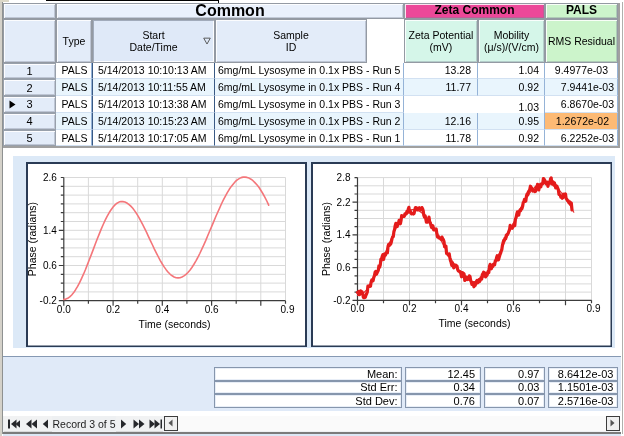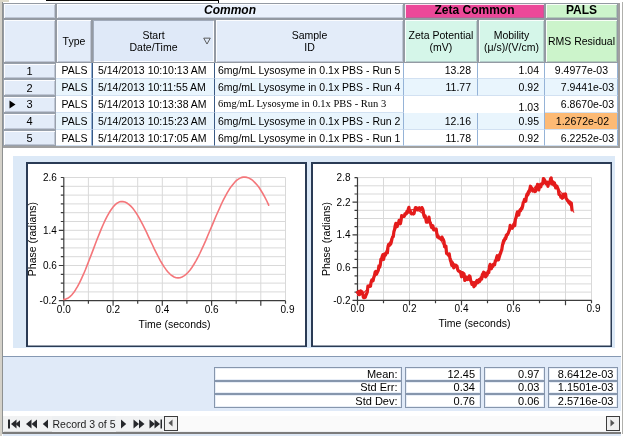--- a/index.html
+++ b/index.html
@@ -11,29 +11,29 @@
 
 <div class="abs" style="left:0;top:0;width:9px;height:2px;background:#dbd7c7"></div>
 <div class="abs" style="left:46px;top:0;width:173px;height:1px;background:#000"></div>
 <div class="abs" style="left:218px;top:0;width:1px;height:5px;background:#000"></div>
 <div class="abs" style="left:0;top:2px;width:1.5px;height:434px;background:#d4d1c9"></div>
 <div class="abs" style="left:1.5px;top:2px;width:1.5px;height:432px;background:#8e9191"></div>
 <div class="abs" style="left:621.5px;top:2px;width:1.5px;height:432px;background:#b0b0ac"></div>
 
 <div class="abs" style="left:3px;top:3px;width:617px;height:145px;border:2px solid #a0a0a0;box-sizing:border-box"></div>
 <div style="position:absolute;left:3px;top:3px;width:53px;height:16px;background:#e3ecf9;border:1px solid #949aa3;box-shadow:inset 1px 1px 0 rgba(255,255,255,.85), inset -1px -1px 0 rgba(120,130,145,.35);box-sizing:border-box;display:flex;align-items:center;justify-content:center;text-align:center;font-size:10.5px;color:#000;line-height:1.15;"></div>
-    <div style="position:absolute;left:56px;top:3px;width:348px;height:16px;background:#eaf1fc;border:1px solid #949aa3;box-shadow:inset 1px 1px 0 rgba(255,255,255,.85), inset -1px -1px 0 rgba(120,130,145,.35);box-sizing:border-box;display:flex;align-items:center;justify-content:center;text-align:center;font-size:12px;font-weight:bold;color:#000;line-height:1.15;font-style:italic;">Common</div>
+    <div style="position:absolute;left:56px;top:3px;width:348px;height:16px;background:#eaf1fc;border:1px solid #949aa3;box-shadow:inset 1px 1px 0 rgba(255,255,255,.85), inset -1px -1px 0 rgba(120,130,145,.35);box-sizing:border-box;display:flex;align-items:center;justify-content:center;text-align:center;font-size:16px;font-weight:bold;color:#000;line-height:1.15;">Common</div>
     <div style="position:absolute;left:404px;top:3px;width:141px;height:16px;background:#ec4899;border:1px solid #949aa3;box-shadow:inset 1px 1px 0 rgba(255,255,255,.85), inset -1px -1px 0 rgba(120,130,145,.35);box-sizing:border-box;display:flex;align-items:center;justify-content:center;text-align:center;font-size:12px;font-weight:bold;color:#000;line-height:1.15;">Zeta Common</div>
     <div style="position:absolute;left:545px;top:3px;width:73px;height:16px;background:#ccf4cb;border:1px solid #949aa3;box-shadow:inset 1px 1px 0 rgba(255,255,255,.85), inset -1px -1px 0 rgba(120,130,145,.35);box-sizing:border-box;display:flex;align-items:center;justify-content:center;text-align:center;font-size:12px;font-weight:bold;color:#000;line-height:1.15;">PALS</div>
     <div style="position:absolute;left:3px;top:19px;width:53px;height:43.5px;background:#e3ecf9;border:1px solid #949aa3;box-shadow:inset 1px 1px 0 rgba(255,255,255,.85), inset -1px -1px 0 rgba(120,130,145,.35);box-sizing:border-box;display:flex;align-items:center;justify-content:center;text-align:center;font-size:10.5px;color:#000;line-height:1.15;"></div>
     <div style="position:absolute;left:56px;top:19px;width:36px;height:43.5px;background:#e3ecf9;border:1px solid #949aa3;box-shadow:inset 1px 1px 0 rgba(255,255,255,.85), inset -1px -1px 0 rgba(120,130,145,.35);box-sizing:border-box;display:flex;align-items:center;justify-content:center;text-align:center;font-size:10.5px;color:#000;line-height:1.15;">Type</div>
     <div style="position:absolute;left:92px;top:19px;width:123px;height:43.5px;background:#dfe9f8;border:1px solid #949aa3;box-shadow:inset 1px 1px 0 rgba(255,255,255,.85), inset -1px -1px 0 rgba(120,130,145,.35);box-sizing:border-box;display:flex;align-items:center;justify-content:center;text-align:center;font-size:10.5px;color:#000;line-height:1.15;box-shadow:inset 1px 1px 0 rgba(100,110,125,.5), inset -1px -1px 0 rgba(255,255,255,.9);">Start<br>Date/Time<svg width="8" height="8" viewBox="0 0 9 8" style="position:absolute;right:3px;top:50%;margin-top:-4px">
         <polygon points="0.8,0.8 8.2,0.8 4.5,7.4" fill="#dfe9f8" stroke="#4a4a4a" stroke-width="1"></polygon>
       </svg></div>
-    <div style="position:absolute;left:215px;top:19px;width:189px;height:43.5px;background:#e3ecf9;border:1px solid #949aa3;box-shadow:inset 1px 1px 0 rgba(255,255,255,.85), inset -1px -1px 0 rgba(120,130,145,.35);box-sizing:border-box;display:flex;align-items:center;justify-content:center;text-align:center;font-size:10.5px;color:#000;line-height:1.15;">Sample<br>ID</div>
+    <div style="position:absolute;left:215px;top:19px;width:152px;height:43.5px;background:#e3ecf9;border:1px solid #949aa3;box-shadow:inset 1px 1px 0 rgba(255,255,255,.85), inset -1px -1px 0 rgba(120,130,145,.35);box-sizing:border-box;display:flex;align-items:center;justify-content:center;text-align:center;font-size:10.5px;color:#000;line-height:1.15;">Sample<br>ID</div>
     <div style="position:absolute;left:404px;top:19px;width:74px;height:43.5px;background:#d5f6e9;border:1px solid #949aa3;box-shadow:inset 1px 1px 0 rgba(255,255,255,.85), inset -1px -1px 0 rgba(120,130,145,.35);box-sizing:border-box;display:flex;align-items:center;justify-content:center;text-align:center;font-size:10.5px;color:#000;line-height:1.15;">Zeta Potential<br>(mV)</div>
     <div style="position:absolute;left:545px;top:19px;width:73px;height:43.5px;background:#ccf4cb;border:1px solid #949aa3;box-shadow:inset 1px 1px 0 rgba(255,255,255,.85), inset -1px -1px 0 rgba(120,130,145,.35);box-sizing:border-box;display:flex;align-items:center;justify-content:center;text-align:center;font-size:10.5px;color:#000;line-height:1.15;">RMS Residual</div>
     <div style="position:absolute;left:478px;top:19px;width:67px;height:43.5px;background:#d5f6e9;border:1px solid #949aa3;box-shadow:inset 1px 1px 0 rgba(255,255,255,.85), inset -1px -1px 0 rgba(120,130,145,.35);box-sizing:border-box;display:flex;align-items:center;justify-content:center;text-align:center;font-size:10.5px;color:#000;line-height:1.15;">Mobility<br>(μ/s)/(V/cm)</div>
     <div style="position:absolute;left:3px;top:62.5px;width:53px;height:16.8px;background:#e3ecf9;border:1px solid #98a0ab;box-shadow:inset 1px 1px 0 rgba(255,255,255,.9), inset -1px -1px 0 rgba(120,130,145,.35);box-sizing:border-box;display:flex;align-items:center;justify-content:center;font-size:11px;color:#000;">1</div>
     <div style="position:absolute;left:56px;top:62.5px;width:36px;height:16.8px;background:#ffffff;border-right:1px solid #95b3d7;border-bottom:1px solid #d2e1f2;box-sizing:border-box;display:flex;align-items:center;justify-content:flex-end;font-size:10.5px;color:#000;white-space:nowrap;overflow:hidden;padding-left:0px;padding-right:3.5px;">PALS</div>
     <div style="position:absolute;left:92px;top:62.5px;width:123px;height:16.8px;background:#ffffff;border-left:1.5px solid #3a5a85;border-right:1.5px solid #3a5a85;border-bottom:1px solid #d2e1f2;box-sizing:border-box;display:flex;align-items:center;justify-content:flex-start;font-size:10.5px;color:#000;white-space:nowrap;overflow:hidden;padding-left:5px;padding-right:0px;">5/14/2013 10:10:13 AM</div>
     <div style="position:absolute;left:215px;top:62.5px;width:189px;height:16.8px;background:#ffffff;border-right:1px solid #95b3d7;border-bottom:1px solid #d2e1f2;box-sizing:border-box;display:flex;align-items:center;justify-content:flex-start;font-size:10.5px;color:#000;white-space:nowrap;overflow:hidden;padding-left:3px;padding-right:0px;">6mg/mL Lysosyme in 0.1x PBS - Run 5</div>
     <div style="position:absolute;left:404px;top:62.5px;width:74px;height:16.8px;background:#ffffff;border-right:1px solid #95b3d7;border-bottom:1px solid #d2e1f2;box-sizing:border-box;display:flex;align-items:center;justify-content:flex-end;font-size:10.5px;color:#000;white-space:nowrap;overflow:hidden;padding-left:0px;padding-right:6px;">13.28</div>
     <div style="position:absolute;left:478px;top:62.5px;width:67px;height:16.8px;background:#ffffff;border-right:1px solid #95b3d7;border-bottom:1px solid #d2e1f2;box-sizing:border-box;display:flex;align-items:center;justify-content:flex-end;font-size:10.5px;color:#000;white-space:nowrap;overflow:hidden;padding-left:0px;padding-right:5px;">1.04</div>
     <div style="position:absolute;left:545px;top:62.5px;width:73px;height:16.8px;background:#ffffff;border-right:1px solid #95b3d7;border-bottom:1px solid #d2e1f2;box-sizing:border-box;display:flex;align-items:center;justify-content:flex-end;font-size:10.5px;color:#000;white-space:nowrap;overflow:hidden;padding-left:0px;padding-right:9px;">9.4977e-03</div>
@@ -42,21 +42,21 @@
     <div style="position:absolute;left:92px;top:79.3px;width:123px;height:16.8px;background:#e9f5fd;border-left:1.5px solid #3a5a85;border-right:1.5px solid #3a5a85;border-bottom:1px solid #d2e1f2;box-sizing:border-box;display:flex;align-items:center;justify-content:flex-start;font-size:10.5px;color:#000;white-space:nowrap;overflow:hidden;padding-left:5px;padding-right:0px;">5/14/2013 10:11:55 AM</div>
     <div style="position:absolute;left:215px;top:79.3px;width:189px;height:16.8px;background:#e9f5fd;border-right:1px solid #95b3d7;border-bottom:1px solid #d2e1f2;box-sizing:border-box;display:flex;align-items:center;justify-content:flex-start;font-size:10.5px;color:#000;white-space:nowrap;overflow:hidden;padding-left:3px;padding-right:0px;">6mg/mL Lysosyme in 0.1x PBS - Run 4</div>
     <div style="position:absolute;left:404px;top:79.3px;width:74px;height:16.8px;background:#e9f5fd;border-right:1px solid #95b3d7;border-bottom:1px solid #d2e1f2;box-sizing:border-box;display:flex;align-items:center;justify-content:flex-end;font-size:10.5px;color:#000;white-space:nowrap;overflow:hidden;padding-left:0px;padding-right:6px;">11.77</div>
     <div style="position:absolute;left:478px;top:79.3px;width:67px;height:16.8px;background:#e9f5fd;border-right:1px solid #95b3d7;border-bottom:1px solid #d2e1f2;box-sizing:border-box;display:flex;align-items:center;justify-content:flex-end;font-size:10.5px;color:#000;white-space:nowrap;overflow:hidden;padding-left:0px;padding-right:5px;">0.92</div>
     <div style="position:absolute;left:545px;top:79.3px;width:73px;height:16.8px;background:#e9f5fd;border-right:1px solid #95b3d7;border-bottom:1px solid #d2e1f2;box-sizing:border-box;display:flex;align-items:center;justify-content:flex-end;font-size:10.5px;color:#000;white-space:nowrap;overflow:hidden;padding-left:0px;padding-right:3px;">7.9441e-03</div>
     <div style="position:absolute;left:3px;top:96.1px;width:53px;height:16.8px;background:#e3ecf9;border:1px solid #98a0ab;box-shadow:inset 1px 1px 0 rgba(255,255,255,.9), inset -1px -1px 0 rgba(120,130,145,.35);box-sizing:border-box;display:flex;align-items:center;justify-content:center;font-size:11px;color:#000;">3<svg width="7" height="9" viewBox="0 0 7 9" style="position:absolute;left:5px;top:50%;margin-top:-4.5px">
         <polygon points="0.5,0.5 6.5,4.5 0.5,8.5" fill="#000"></polygon>
       </svg></div>
     <div style="position:absolute;left:56px;top:96.1px;width:36px;height:16.8px;background:#ffffff;border-right:1px solid #95b3d7;border-bottom:1px solid #d2e1f2;box-sizing:border-box;display:flex;align-items:center;justify-content:flex-end;font-size:10.5px;color:#000;white-space:nowrap;overflow:hidden;padding-left:0px;padding-right:3.5px;">PALS</div>
     <div style="position:absolute;left:92px;top:96.1px;width:123px;height:16.8px;background:#ffffff;border-left:1.5px solid #3a5a85;border-right:1.5px solid #3a5a85;border-bottom:1px solid #d2e1f2;box-sizing:border-box;display:flex;align-items:center;justify-content:flex-start;font-size:10.5px;color:#000;white-space:nowrap;overflow:hidden;padding-left:5px;padding-right:0px;">5/14/2013 10:13:38 AM</div>
-    <div style="position:absolute;left:215px;top:96.1px;width:189px;height:16.8px;background:#ffffff;border-right:1px solid #95b3d7;border-bottom:1px solid #d2e1f2;box-sizing:border-box;display:flex;align-items:center;justify-content:flex-start;font-size:10.5px;color:#000;white-space:nowrap;overflow:hidden;padding-left:3px;padding-right:0px;font-family:Liberation Serif, serif;">6mg/mL Lysosyme in 0.1x PBS - Run 3</div>
+    <div style="position:absolute;left:215px;top:96.1px;width:189px;height:16.8px;background:#ffffff;border-right:1px solid #95b3d7;border-bottom:1px solid #d2e1f2;box-sizing:border-box;display:flex;align-items:center;justify-content:flex-start;font-size:10.5px;color:#000;white-space:nowrap;overflow:hidden;padding-left:3px;padding-right:0px;">6mg/mL Lysosyme in 0.1x PBS - Run 3</div>
     <div style="position:absolute;left:478px;top:96.1px;width:67px;height:22px;background:#ffffff;border-right:1px solid #95b3d7;border-bottom:1px solid #d2e1f2;box-sizing:border-box;display:flex;align-items:center;justify-content:flex-end;font-size:10.5px;color:#000;white-space:nowrap;overflow:hidden;padding-left:0px;padding-right:5px;">1.03</div>
     <div style="position:absolute;left:545px;top:96.1px;width:73px;height:16.8px;background:#ffffff;border-right:1px solid #95b3d7;border-bottom:1px solid #d2e1f2;box-sizing:border-box;display:flex;align-items:center;justify-content:flex-end;font-size:10.5px;color:#000;white-space:nowrap;overflow:hidden;padding-left:0px;padding-right:3px;">6.8670e-03</div>
     <div style="position:absolute;left:3px;top:112.9px;width:53px;height:16.8px;background:#e3ecf9;border:1px solid #98a0ab;box-shadow:inset 1px 1px 0 rgba(255,255,255,.9), inset -1px -1px 0 rgba(120,130,145,.35);box-sizing:border-box;display:flex;align-items:center;justify-content:center;font-size:11px;color:#000;">4</div>
     <div style="position:absolute;left:56px;top:112.9px;width:36px;height:16.8px;background:#e9f5fd;border-right:1px solid #95b3d7;border-bottom:1px solid #d2e1f2;box-sizing:border-box;display:flex;align-items:center;justify-content:flex-end;font-size:10.5px;color:#000;white-space:nowrap;overflow:hidden;padding-left:0px;padding-right:3.5px;">PALS</div>
     <div style="position:absolute;left:92px;top:112.9px;width:123px;height:16.8px;background:#e9f5fd;border-left:1.5px solid #3a5a85;border-right:1.5px solid #3a5a85;border-bottom:1px solid #d2e1f2;box-sizing:border-box;display:flex;align-items:center;justify-content:flex-start;font-size:10.5px;color:#000;white-space:nowrap;overflow:hidden;padding-left:5px;padding-right:0px;">5/14/2013 10:15:23 AM</div>
     <div style="position:absolute;left:215px;top:112.9px;width:189px;height:16.8px;background:#e9f5fd;border-right:1px solid #95b3d7;border-bottom:1px solid #d2e1f2;box-sizing:border-box;display:flex;align-items:center;justify-content:flex-start;font-size:10.5px;color:#000;white-space:nowrap;overflow:hidden;padding-left:3px;padding-right:0px;">6mg/mL Lysosyme in 0.1x PBS - Run 2</div>
     <div style="position:absolute;left:404px;top:112.9px;width:74px;height:16.8px;background:#e9f5fd;border-right:1px solid #95b3d7;border-bottom:1px solid #d2e1f2;box-sizing:border-box;display:flex;align-items:center;justify-content:flex-end;font-size:10.5px;color:#000;white-space:nowrap;overflow:hidden;padding-left:0px;padding-right:6px;">12.16</div>
     <div style="position:absolute;left:478px;top:112.9px;width:67px;height:16.8px;background:#e9f5fd;border-right:1px solid #95b3d7;border-bottom:1px solid #d2e1f2;box-sizing:border-box;display:flex;align-items:center;justify-content:flex-end;font-size:10.5px;color:#000;white-space:nowrap;overflow:hidden;padding-left:0px;padding-right:5px;">0.95</div>
     <div style="position:absolute;left:545px;top:112.9px;width:73px;height:16.8px;background:#fdba74;border-right:1px solid #95b3d7;border-bottom:1px solid #d2e1f2;box-sizing:border-box;display:flex;align-items:center;justify-content:flex-end;font-size:10.5px;color:#000;white-space:nowrap;overflow:hidden;padding-left:0px;padding-right:8px;">1.2672e-02</div>
     <div style="position:absolute;left:3px;top:129.7px;width:53px;height:16.8px;background:#e3ecf9;border:1px solid #98a0ab;box-shadow:inset 1px 1px 0 rgba(255,255,255,.9), inset -1px -1px 0 rgba(120,130,145,.35);box-sizing:border-box;display:flex;align-items:center;justify-content:center;font-size:11px;color:#000;">5</div>
@@ -111,21 +111,21 @@
 <div style="position:absolute;left:214px;top:367.0px;width:188px;height:13.5px;background:#fff;border:1px solid #8696ad;box-shadow:inset 0 0 0 1px #e8eef7;box-sizing:border-box;display:flex;align-items:center;justify-content:flex-end;font-size:11px;color:#000;padding-right:3.5px;white-space:nowrap;">Mean:</div>
     <div style="position:absolute;left:405px;top:367.0px;width:76px;height:13.5px;background:#fff;border:1px solid #8696ad;box-shadow:inset 0 0 0 1px #e8eef7;box-sizing:border-box;display:flex;align-items:center;justify-content:flex-end;font-size:11px;color:#000;padding-right:5px;white-space:nowrap;">12.45</div>
     <div style="position:absolute;left:484px;top:367.0px;width:61px;height:13.5px;background:#fff;border:1px solid #8696ad;box-shadow:inset 0 0 0 1px #e8eef7;box-sizing:border-box;display:flex;align-items:center;justify-content:flex-end;font-size:11px;color:#000;padding-right:4.5px;white-space:nowrap;">0.97</div>
     <div style="position:absolute;left:548px;top:367.0px;width:70px;height:13.5px;background:#fff;border:1px solid #8696ad;box-shadow:inset 0 0 0 1px #e8eef7;box-sizing:border-box;display:flex;align-items:center;justify-content:flex-end;font-size:11px;color:#000;padding-right:3.5px;white-space:nowrap;">8.6412e-03</div>
     <div style="position:absolute;left:214px;top:380.5px;width:188px;height:13.5px;background:#fff;border:1px solid #8696ad;box-shadow:inset 0 0 0 1px #e8eef7;box-sizing:border-box;display:flex;align-items:center;justify-content:flex-end;font-size:11px;color:#000;padding-right:3.5px;white-space:nowrap;">Std Err:</div>
     <div style="position:absolute;left:405px;top:380.5px;width:76px;height:13.5px;background:#fff;border:1px solid #8696ad;box-shadow:inset 0 0 0 1px #e8eef7;box-sizing:border-box;display:flex;align-items:center;justify-content:flex-end;font-size:11px;color:#000;padding-right:5px;white-space:nowrap;">0.34</div>
     <div style="position:absolute;left:484px;top:380.5px;width:61px;height:13.5px;background:#fff;border:1px solid #8696ad;box-shadow:inset 0 0 0 1px #e8eef7;box-sizing:border-box;display:flex;align-items:center;justify-content:flex-end;font-size:11px;color:#000;padding-right:4.5px;white-space:nowrap;">0.03</div>
     <div style="position:absolute;left:548px;top:380.5px;width:70px;height:13.5px;background:#fff;border:1px solid #8696ad;box-shadow:inset 0 0 0 1px #e8eef7;box-sizing:border-box;display:flex;align-items:center;justify-content:flex-end;font-size:11px;color:#000;padding-right:3.5px;white-space:nowrap;">1.1501e-03</div>
     <div style="position:absolute;left:214px;top:394.0px;width:188px;height:13.5px;background:#fff;border:1px solid #8696ad;box-shadow:inset 0 0 0 1px #e8eef7;box-sizing:border-box;display:flex;align-items:center;justify-content:flex-end;font-size:11px;color:#000;padding-right:3.5px;white-space:nowrap;">Std Dev:</div>
     <div style="position:absolute;left:405px;top:394.0px;width:76px;height:13.5px;background:#fff;border:1px solid #8696ad;box-shadow:inset 0 0 0 1px #e8eef7;box-sizing:border-box;display:flex;align-items:center;justify-content:flex-end;font-size:11px;color:#000;padding-right:5px;white-space:nowrap;">0.76</div>
-    <div style="position:absolute;left:484px;top:394.0px;width:61px;height:13.5px;background:#fff;border:1px solid #8696ad;box-shadow:inset 0 0 0 1px #e8eef7;box-sizing:border-box;display:flex;align-items:center;justify-content:flex-end;font-size:11px;color:#000;padding-right:4.5px;white-space:nowrap;">0.06</div>
+    <div style="position:absolute;left:484px;top:394.0px;width:61px;height:13.5px;background:#fff;border:1px solid #8696ad;box-shadow:inset 0 0 0 1px #e8eef7;box-sizing:border-box;display:flex;align-items:center;justify-content:flex-end;font-size:11px;color:#000;padding-right:4.5px;white-space:nowrap;">0.07</div>
     <div style="position:absolute;left:548px;top:394.0px;width:70px;height:13.5px;background:#fff;border:1px solid #8696ad;box-shadow:inset 0 0 0 1px #e8eef7;box-sizing:border-box;display:flex;align-items:center;justify-content:flex-end;font-size:11px;color:#000;padding-right:3.5px;white-space:nowrap;padding-left:12px;">2.5716e-03</div>
 <div style="position:absolute;left:3px;top:415.5px;width:617px;height:16.5px;background:#eef0f2;"></div>
     <div style="position:absolute;left:4px;top:415.5px;width:18px;height:16.5px;display:flex;align-items:center;justify-content:center;background:#f1f2f3;box-shadow:inset 0 -1px 0 #d8d9da;">
       <svg width="13" height="10" viewBox="0 0 13 10">
         <rect x="1" y="0.5" width="2" height="9" fill="#26272b"></rect>
         <polygon points="9.5,0.5 4,5 9.5,9.5" fill="#26272b"></polygon>
         <polygon points="14,0.5 8.5,5 14,9.5" fill="#26272b"></polygon>
       </svg>
     </div>
     <div style="position:absolute;left:22px;top:415.5px;width:18px;height:16.5px;display:flex;align-items:center;justify-content:center;background:#f1f2f3;box-shadow:inset 0 -1px 0 #d8d9da;">

